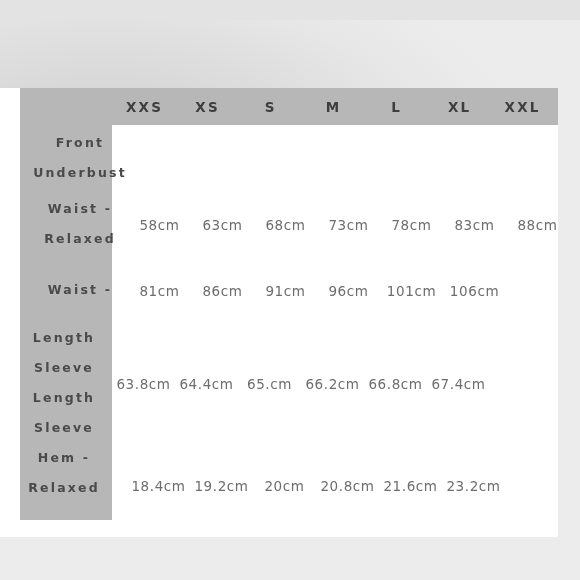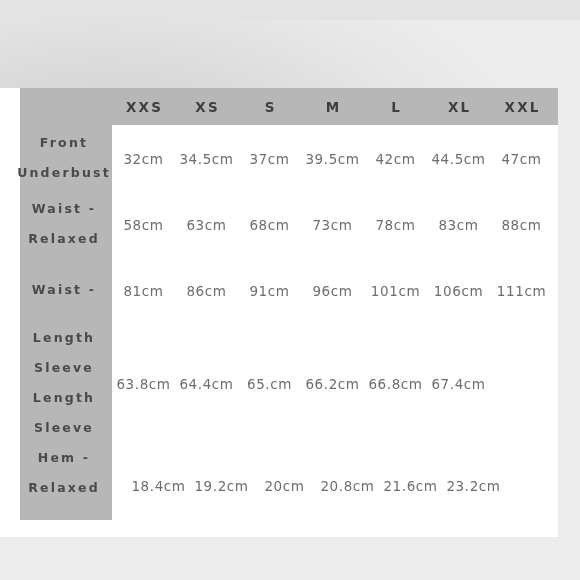--- a/index.html
+++ b/index.html
@@ -126,21 +126,21 @@
     font-weight: bold;
     font-size: 13.5px;
     letter-spacing: 2.2px;
     text-align: center;
     text-indent: 2.2px;
     white-space: nowrap;
   }
 
   .row-h30 { height: 30px; }
   .row-h60 { height: 60px; }
-  .row-h66 { height: 66px; }
+  .row-h66 { height: 66px; padding-left: 16px; }
   .row-h90 { height: 90px; }
 </style>
 </head>
 <body>
 
 <div class="page">
 
   <div class="table-card">
 
     <div class="header-band"></div>
@@ -159,29 +159,20 @@
           <div class="head-cell">XL</div>
           <div class="head-cell">XXL</div>
         </div>
       </div>
 
       <div class="row row-h66">
         <div class="row-label">
           <span>Front</span>
           <span>Underbust</span>
         </div>
-        <div class="row-values">
-          <div class="cell">32cm</div>
-          <div class="cell">34.5cm</div>
-          <div class="cell">37cm</div>
-          <div class="cell">39.5cm</div>
-          <div class="cell">42cm</div>
-          <div class="cell">44.5cm</div>
-          <div class="cell">47cm</div>
-        </div>
       </div>
 
       <div class="row row-h66">
         <div class="row-label">
           <span>Waist -</span>
           <span>Relaxed</span>
         </div>
         <div class="row-values">
           <div class="cell">58cm</div>
           <div class="cell">63cm</div>
@@ -197,21 +188,20 @@
         <div class="row-label">
           <span>Waist -</span>
         </div>
         <div class="row-values">
           <div class="cell">81cm</div>
           <div class="cell">86cm</div>
           <div class="cell">91cm</div>
           <div class="cell">96cm</div>
           <div class="cell">101cm</div>
           <div class="cell">106cm</div>
-          <div class="cell">111cm</div>
         </div>
       </div>
 
       <div class="row row-h30">
         <div class="row-label">
           <span>Length</span>
         </div>
       </div>
 
       <div class="row row-h60">

